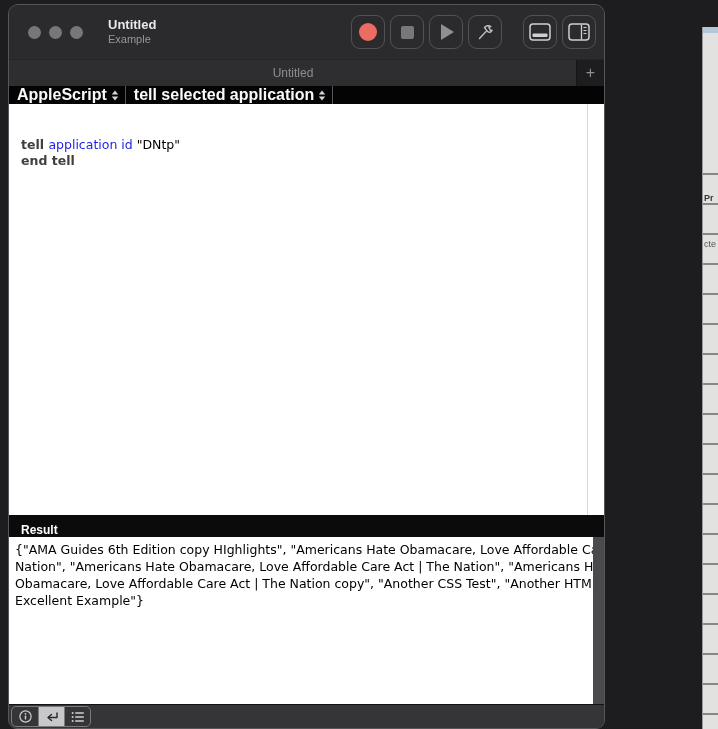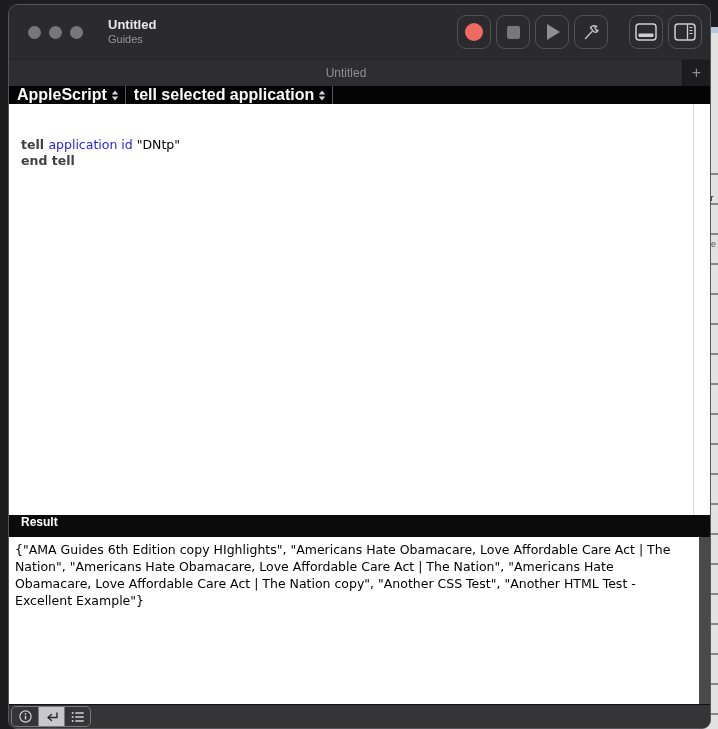--- a/index.html
+++ b/index.html
@@ -21,21 +21,21 @@
       transparent 0px, transparent 26px,
       rgba(60,60,60,.55) 26px, rgba(60,60,60,.55) 28px,
       transparent 28px, transparent 30px);
   }
   .bg-frag{position:absolute;left:1px;font-size:9px;font-weight:bold;color:#3a3a3a;white-space:nowrap;}
   .bg-frag.f1{top:166px;}
   .bg-frag.f2{top:212px;font-weight:normal;color:#555;}
 
   
   .window{
-    position:absolute;left:8px;top:4px;width:703px;height:725px;
+    position:absolute;left:8px;top:4px;width:597px;height:725px;
     border-radius:10px 10px 9px 9px;
     background:#2b2b2d;border:1px solid #57575b;box-sizing:border-box;
     display:flex;flex-direction:column;overflow:hidden;
   }
 
   
   .titlebar{height:54px;flex:0 0 auto;display:flex;align-items:center;background:#2b2b2d;}
   .traffic{display:flex;gap:8px;margin-left:19px;}
   .light{width:13px;height:13px;border-radius:50%;background:#77777b;}
   .title-block{margin-left:25px;line-height:1.25;}
@@ -71,21 +71,21 @@
   .code-content{padding:33px 12px 0 12px;font-family:"DejaVu Sans",sans-serif;font-size:12.5px;line-height:15.5px;color:#000;}
   .code-line{white-space:pre;}
   .code-line.indent{padding-left:28px;}
   .kw{font-weight:bold;color:#404040;}
   .appkw{color:#2424e8;}
   .propkw{color:#8a3ddc;}
   .scroll-divider{position:absolute;top:0;bottom:0;right:16px;border-left:1px solid #d9d9d9;}
 
   
   .result-header{height:22px;flex:0 0 auto;background:#0b0b0c;color:#ffffff;font-size:12px;font-weight:bold;
-    display:flex;align-items:flex-start;padding-left:12px;}
+    display:flex;align-items:flex-end;padding-left:12px;}
 
   
   .result-body{height:167px;flex:0 0 auto;background:#ffffff;position:relative;overflow:hidden;}
   .result-text{margin:4px 6px 0 6px;width:672px;font-family:"DejaVu Sans",sans-serif;font-size:12.5px;line-height:17px;color:#000;}
   .result-scroll{position:absolute;top:0;bottom:0;right:0;width:11px;background:#4a4a4d;}
 
   
   .bottombar{height:23px;flex:0 0 auto;background:#353538;border-top:1px solid #121214;display:flex;align-items:center;}
   .segmented{display:flex;height:19px;margin-left:2px;border:1px solid #7a7a7e;border-radius:5px;overflow:hidden;}
   .segment{width:26px;display:flex;align-items:center;justify-content:center;background:transparent;border:none;padding:0;}
@@ -106,21 +106,21 @@
 <div class="window">
 
   <div class="titlebar">
     <div class="traffic">
       <div class="light"></div>
       <div class="light"></div>
       <div class="light"></div>
     </div>
     <div class="title-block">
       <div class="title-main">Untitled</div>
-      <div class="title-sub">Guides</div>
+      <div class="title-sub">Example</div>
     </div>
     <div class="tb-spacer"></div>
     <div class="toolbar">
       <button class="tb-btn">
         <span class="rec-dot"></span>
       </button>
       <button class="tb-btn">
         <span class="stop-sq"></span>
       </button>
       <button class="tb-btn">

